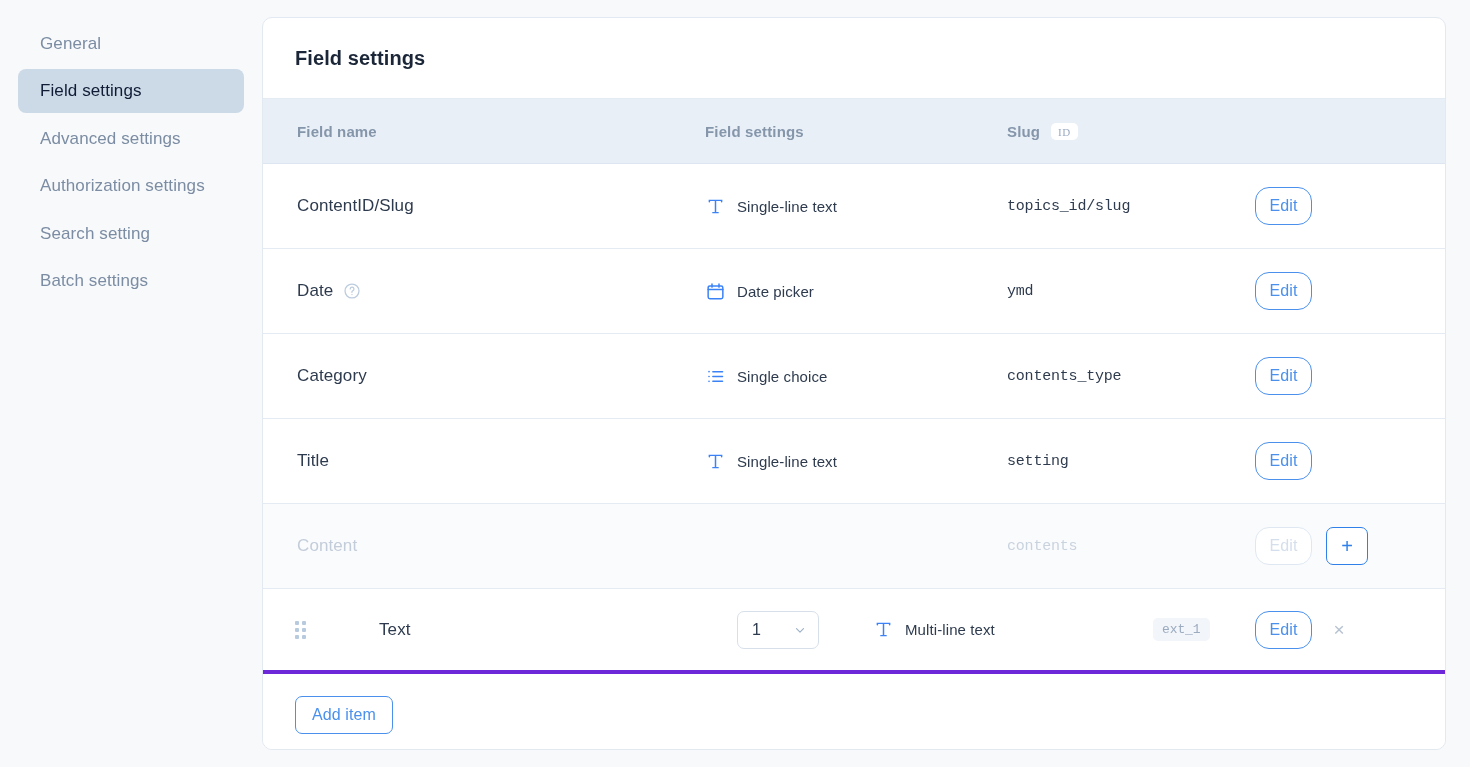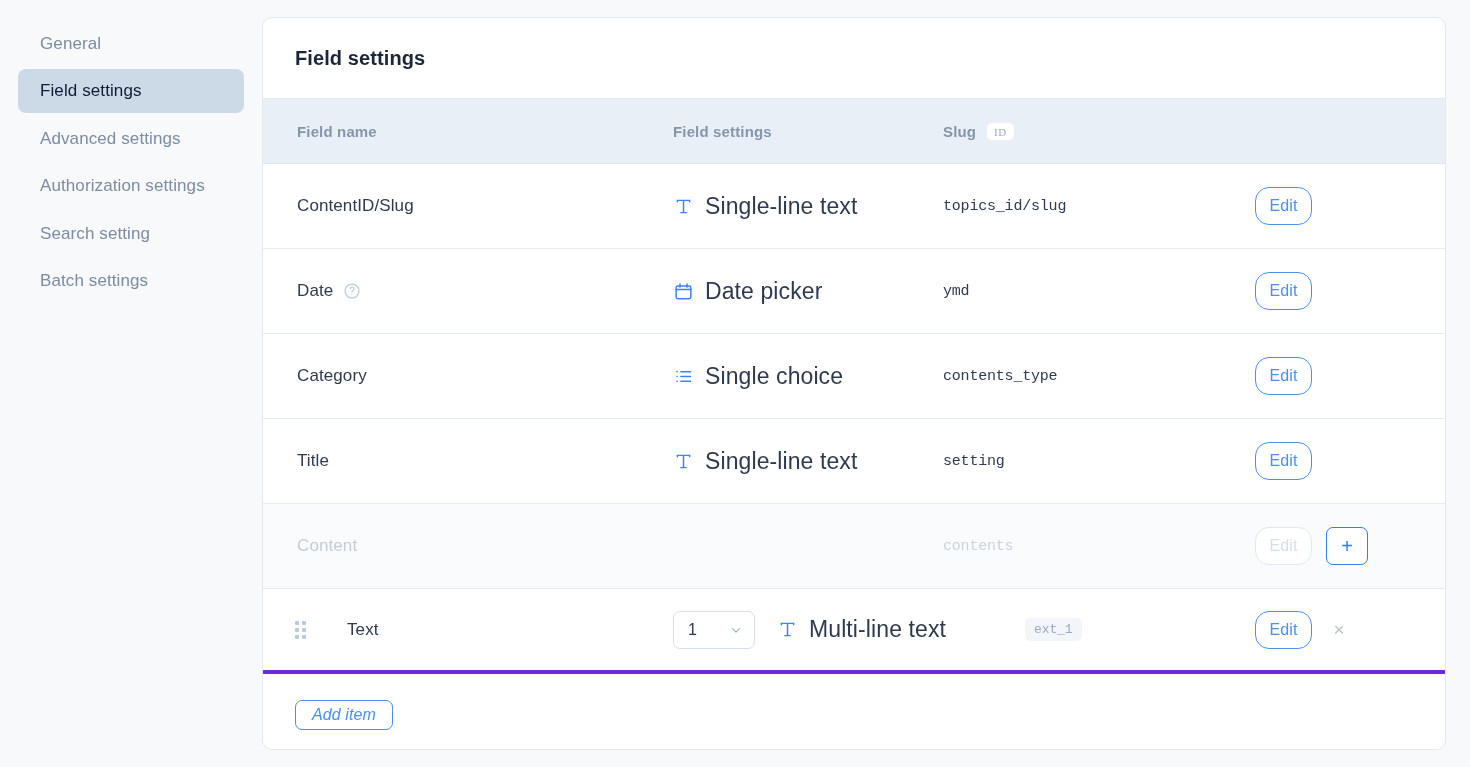--- a/index.html
+++ b/index.html
@@ -72,20 +72,21 @@
   }
 
   
   .table { width: 100%; }
   .row {
     display: flex;
     align-items: center;
     min-height: 85px;
     border-bottom: 1px solid #e4ebf3;
     background: #ffffff;
+    gap: 32px;
   }
   .row.head {
     min-height: 65px;
     background: #e9eff7;
     border-bottom: 1px solid #dde6f0;
   }
   .row.disabled { background: #fafbfd; }
   .row.last { border-bottom: 4px solid #6d28d9; }
 
   .col-handle {
@@ -153,21 +154,21 @@
   }
 
   .field-name {
     font-size: 17px;
     color: #2e3b4e;
     letter-spacing: 0.1px;
   }
   .row.disabled .field-name { color: #c3cdd9; }
 
   .setting-label {
-    font-size: 23px;
+    font-size: 15px;
     color: #2e3b4e;
     letter-spacing: 0.1px;
   }
 
   .slug-text {
     font-family: "Liberation Mono", monospace;
     font-size: 15px;
     color: #2e3b4e;
     letter-spacing: -0.2px;
   }
@@ -253,31 +254,30 @@
     height: 81px;
     display: flex;
     align-items: center;
     padding: 0 32px;
     background: #ffffff;
   }
   .btn-add {
     display: inline-flex;
     align-items: center;
     justify-content: center;
-    height: 30px;
+    height: 38px;
     padding: 0 16px;
     border: 1px solid #4a90ec;
     border-radius: 7px;
     background: #ffffff;
     color: #4a90ec;
     font-size: 16px;
     cursor: pointer;
     font-family: "Liberation Sans", sans-serif;
     letter-spacing: 0.1px;
-    font-style: italic;
   }
 
   
   .icon { display: inline-flex; align-items: center; justify-content: center; }
   .icon svg { display: block; }
 
   .help-icon { width: 18px; height: 18px; }
 
   .drag-handle {
     display: grid;

